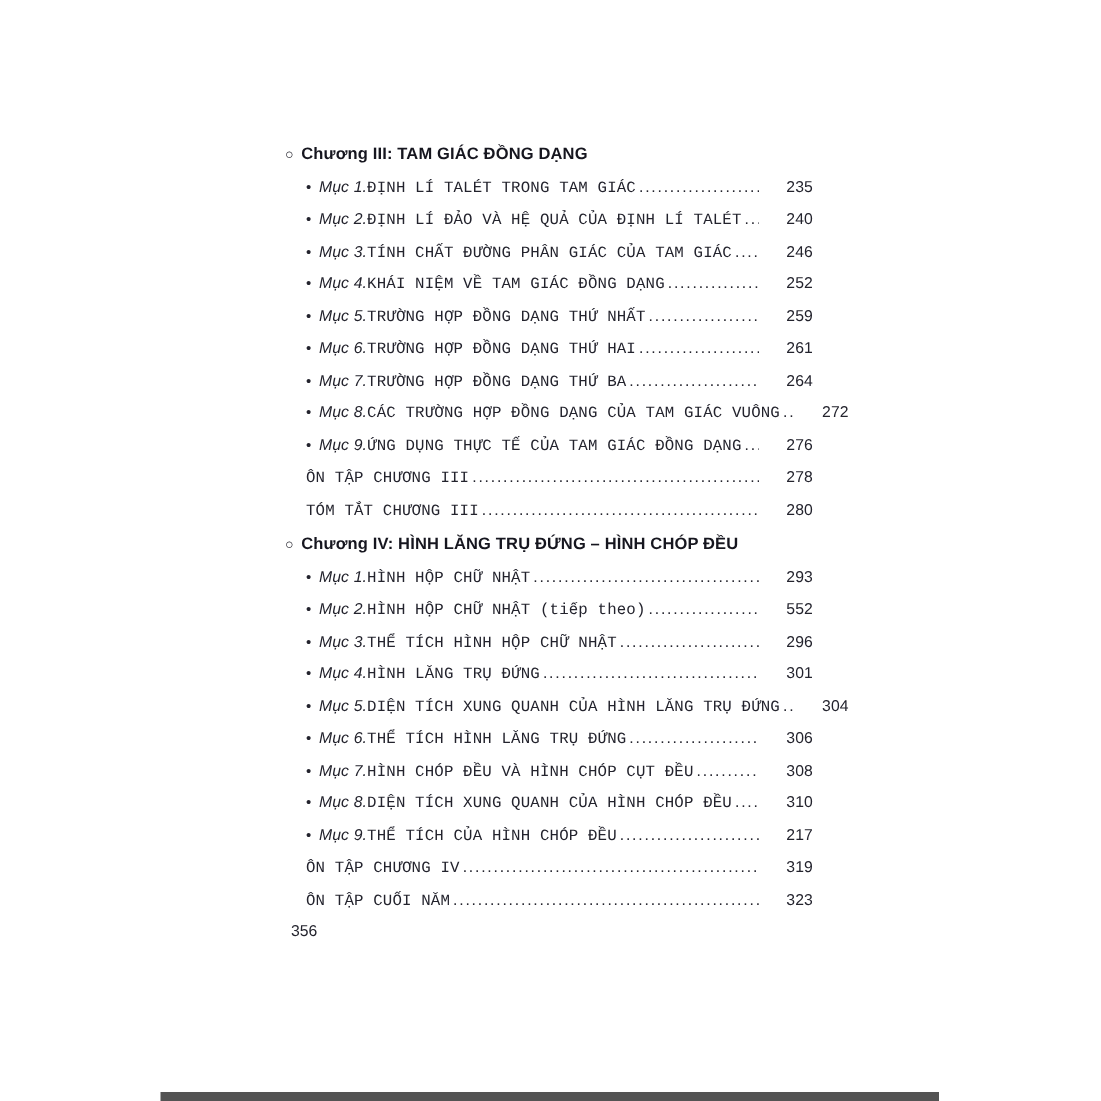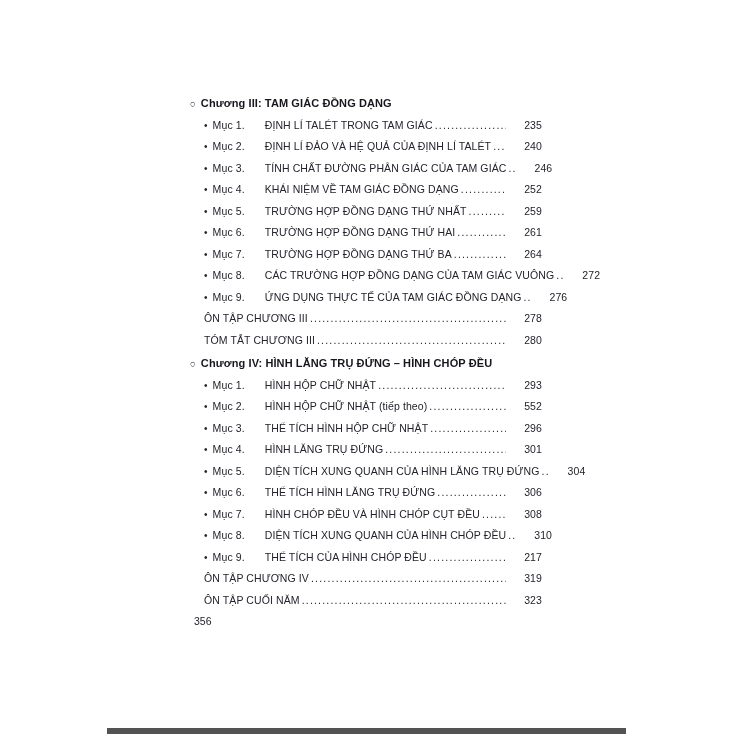--- a/index.html
+++ b/index.html
@@ -15,22 +15,22 @@
     font-weight:bold;font-size:11px;color:#16161f;letter-spacing:0.1px;
   }
   .chapter-heading .circle{
     font-weight:normal;font-size:9.5px;margin-right:5px;position:relative;top:-0.5px;color:#16161f;
   }
   .row{
     display:flex;align-items:baseline;height:21.5px;line-height:21.5px;
     font-size:10.5px;padding-left:14px;letter-spacing:0.1px;color:#23232d;
   }
   .bullet{font-size:10px;margin-right:5px;}
-  .prefix{margin-right:20px;white-space:nowrap;}
-  .title{white-space:nowrap;}
+  .prefix{font-style:italic;margin-right:0;white-space:nowrap;}
+  .title{white-space:nowrap;font-family:Liberation Mono, monospace;}
   .dots{
     flex:1;overflow:hidden;white-space:nowrap;padding-left:2px;min-width:8px;
   }
   .dots::after{
     content:"......................................................................................................................................................................................................................";
     letter-spacing:1.2px;font-size:10.5px;
   }
   .num{margin-left:18px;white-space:nowrap;}
   .footer-page-num{
     position:absolute;left:194px;top:615px;font-size:10.5px;line-height:13px;color:#23232d;

